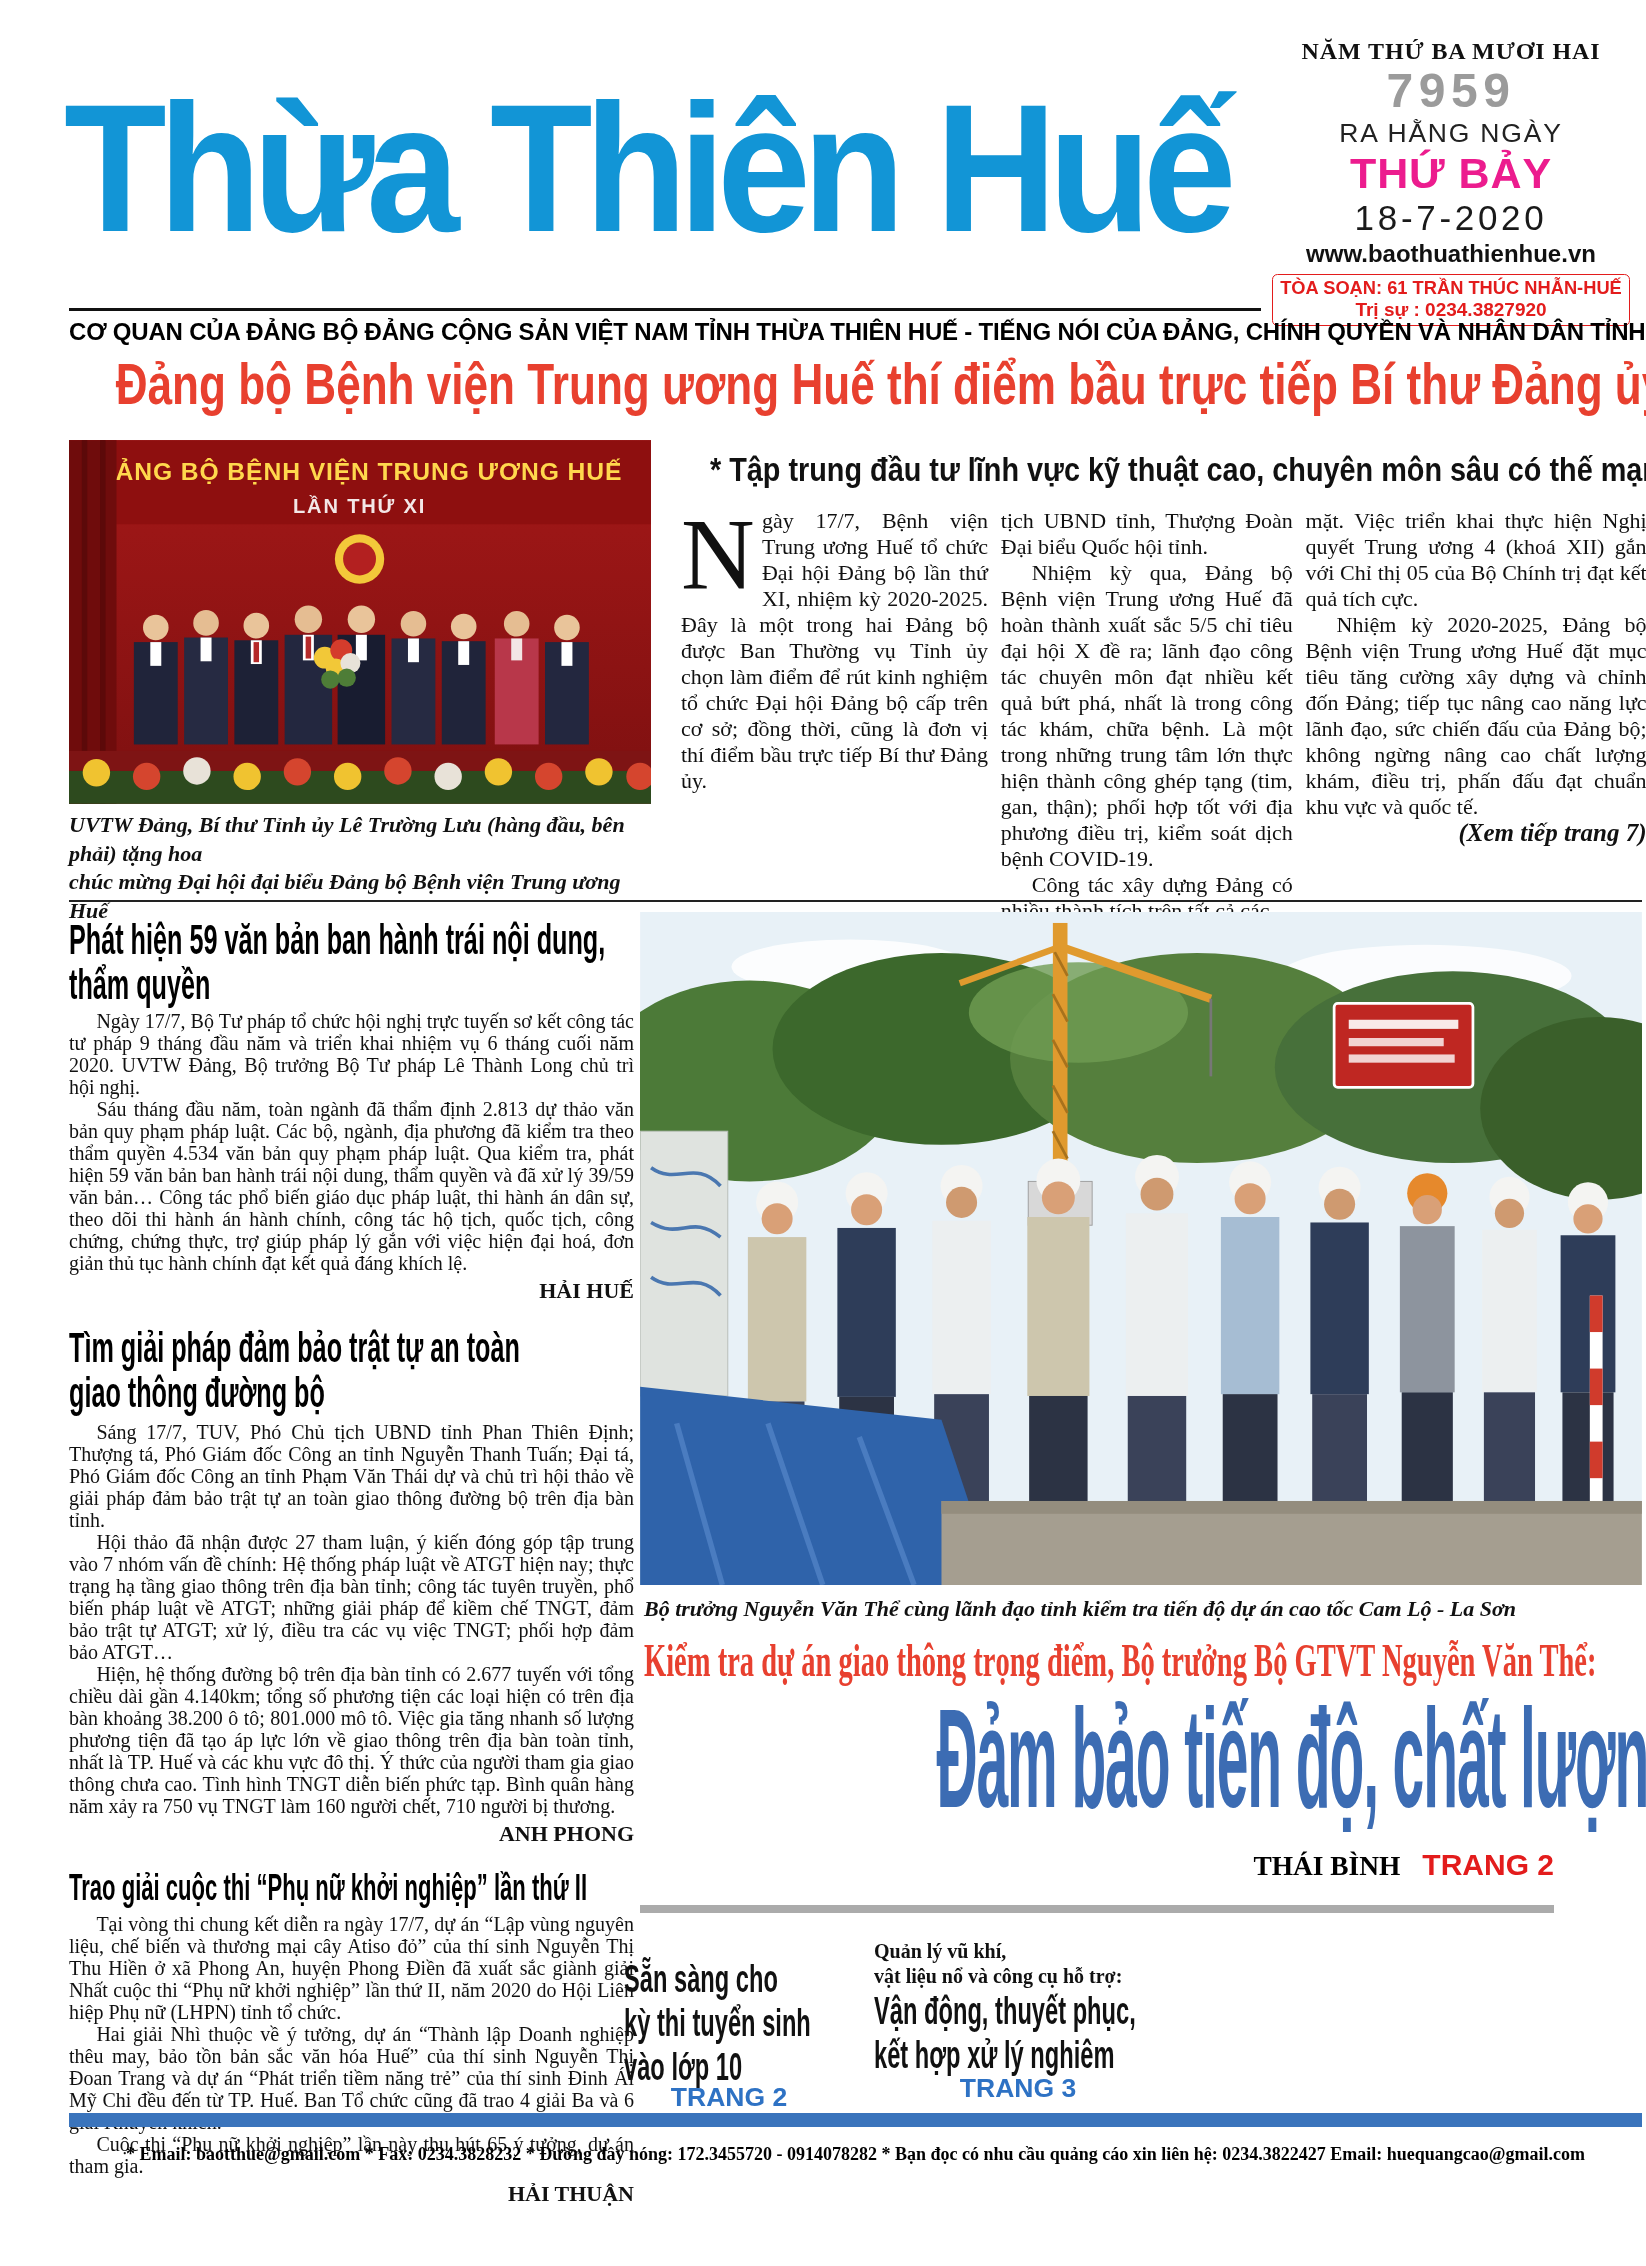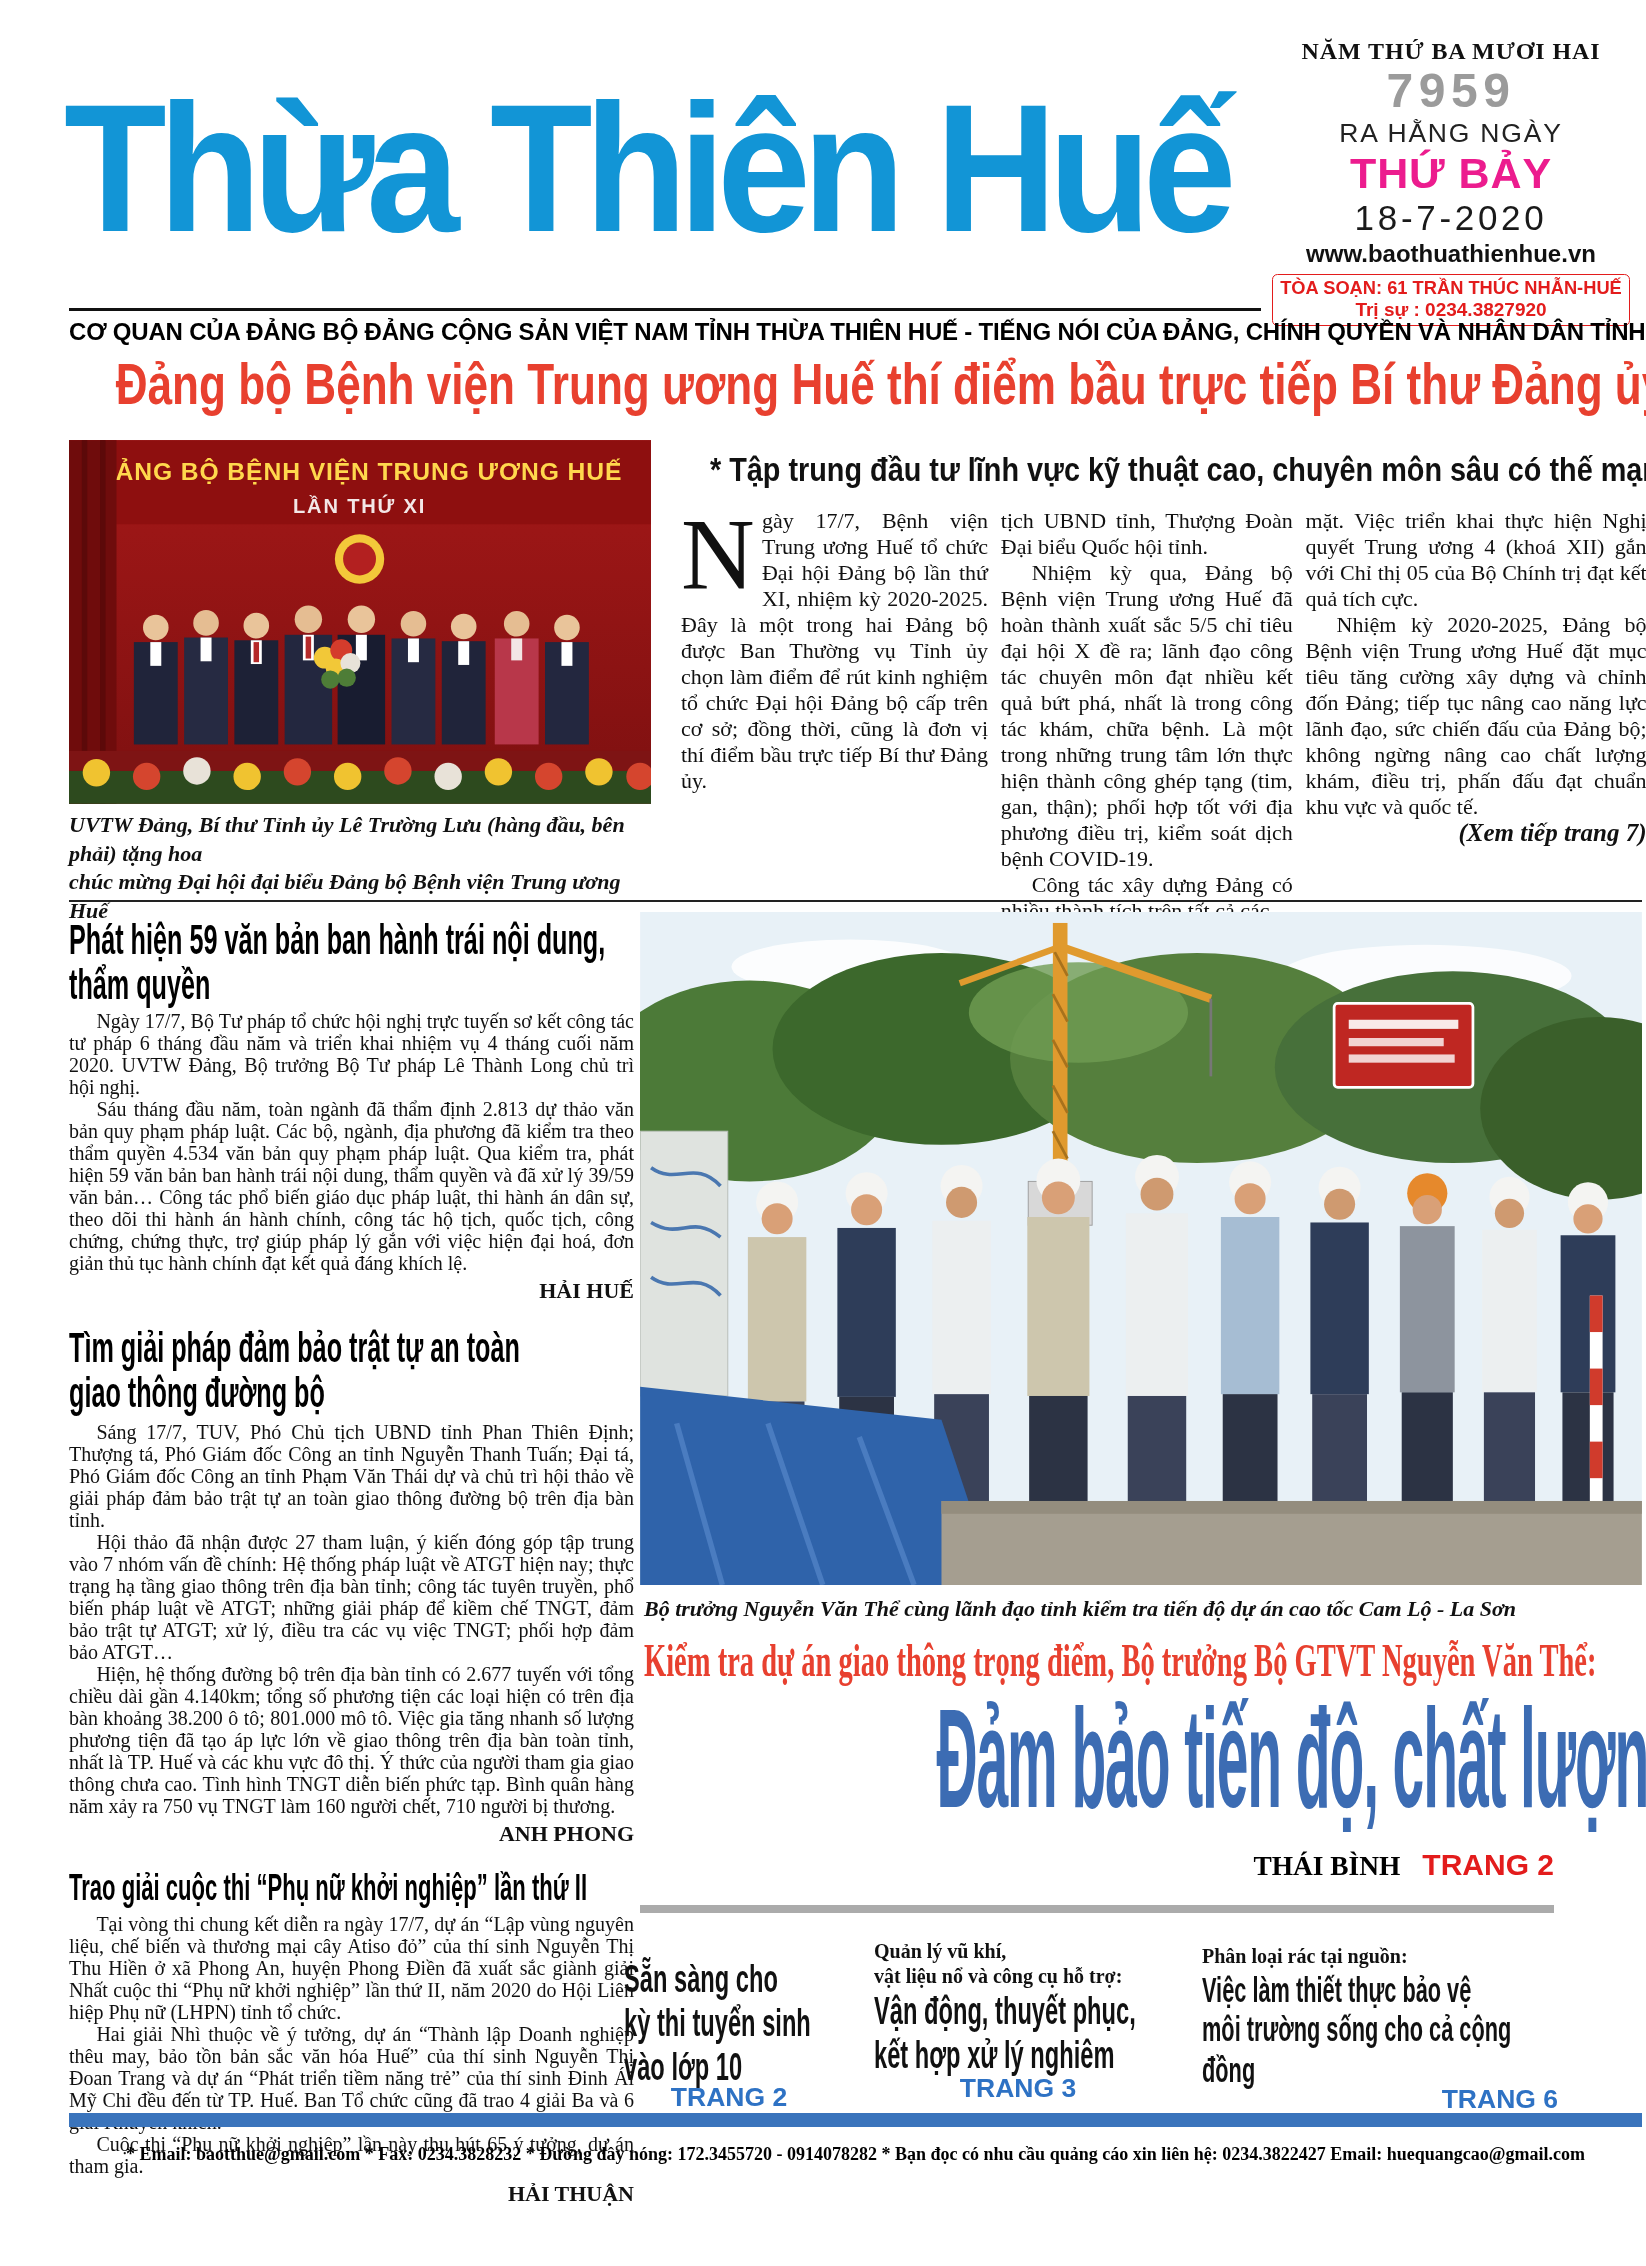--- a/index.html
+++ b/index.html
@@ -234,21 +234,21 @@
     </div>
   </div>
 
   <div class="abs full-rule"></div>
 
   <div class="abs left-col">
     <article>
       <h2 class="art-title">Phát hiện 59 văn bản ban hành trái nội dung,
 thẩm quyền</h2>
       <div class="art-body">
-        <p>Ngày 17/7, Bộ Tư pháp tổ chức hội nghị trực tuyến sơ kết công tác tư pháp 6 tháng đầu năm và triển khai nhiệm vụ 4 tháng cuối năm 2020. UVTW Đảng, Bộ trưởng Bộ Tư pháp Lê Thành Long chủ trì hội nghị.</p>
+        <p>Ngày 17/7, Bộ Tư pháp tổ chức hội nghị trực tuyến sơ kết công tác tư pháp 9 tháng đầu năm và triển khai nhiệm vụ 6 tháng cuối năm 2020. UVTW Đảng, Bộ trưởng Bộ Tư pháp Lê Thành Long chủ trì hội nghị.</p>
         <p>Sáu tháng đầu năm, toàn ngành đã thẩm định 2.813 dự thảo văn bản quy phạm pháp luật. Các bộ, ngành, địa phương đã kiểm tra theo thẩm quyền 4.534 văn bản quy phạm pháp luật. Qua kiểm tra, phát hiện 59 văn bản ban hành trái nội dung, thẩm quyền và đã xử lý 39/59 văn bản… Công tác phổ biến giáo dục pháp luật, thi hành án dân sự, theo dõi thi hành án hành chính, công tác hộ tịch, quốc tịch, công chứng, chứng thực, trợ giúp pháp lý gắn với việc hiện đại hoá, đơn giản thủ tục hành chính đạt kết quả đáng khích lệ.</p>
       </div>
       <div class="author">HẢI HUẾ</div>
     </article>
     <article>
       <h2 class="art-title">Tìm giải pháp đảm bảo trật tự an toàn
 giao thông đường bộ</h2>
       <div class="art-body">
         <p>Sáng 17/7, TUV, Phó Chủ tịch UBND tỉnh Phan Thiên Định; Thượng tá, Phó Giám đốc Công an tỉnh Nguyễn Thanh Tuấn; Đại tá, Phó Giám đốc Công an tỉnh Phạm Văn Thái dự và chủ trì hội thảo về giải pháp đảm bảo trật tự an toàn giao thông đường bộ trên địa bàn tỉnh.</p>
         <p>Hội thảo đã nhận được 27 tham luận, ý kiến đóng góp tập trung vào 7 nhóm vấn đề chính: Hệ thống pháp luật về ATGT hiện nay; thực trạng hạ tầng giao thông trên địa bàn tỉnh; công tác tuyên truyền, phổ biến pháp luật về ATGT; những giải pháp để kiềm chế TNGT, đảm bảo trật tự ATGT; xử lý, điều tra các vụ việc TNGT; phối hợp đảm bảo ATGT…</p>
@@ -395,24 +395,18 @@
 vào lớp 10</div>
     <div class="page-ref">TRANG 2</div>
   </div>
   <div class="abs teaser t2">
     <div class="teaser-kicker">Quản lý vũ khí,
 vật liệu nổ và công cụ hỗ trợ:</div>
     <div class="teaser-title">Vận động, thuyết phục,
 kết hợp xử lý nghiêm</div>
     <div class="page-ref">TRANG 3</div>
   </div>
-  <div class="abs teaser t3">
-    <div class="teaser-kicker">Phân loại rác tại nguồn:</div>
-    <div class="teaser-title">Việc làm thiết thực bảo vệ
-môi trường sống cho cả cộng đồng</div>
-    <div class="page-ref">TRANG 6</div>
-  </div>
 
   <div class="abs blue-bar"></div>
   <div class="abs footer-line">* Email: baotthue@gmail.com * Fax: 0234.3828232 * Đường dây nóng: 172.3455720 - 0914078282 * Bạn đọc có nhu cầu quảng cáo xin liên hệ: 0234.3822427 Email: huequangcao@gmail.com</div>
 
 </div>
 
 
 </body></html>

